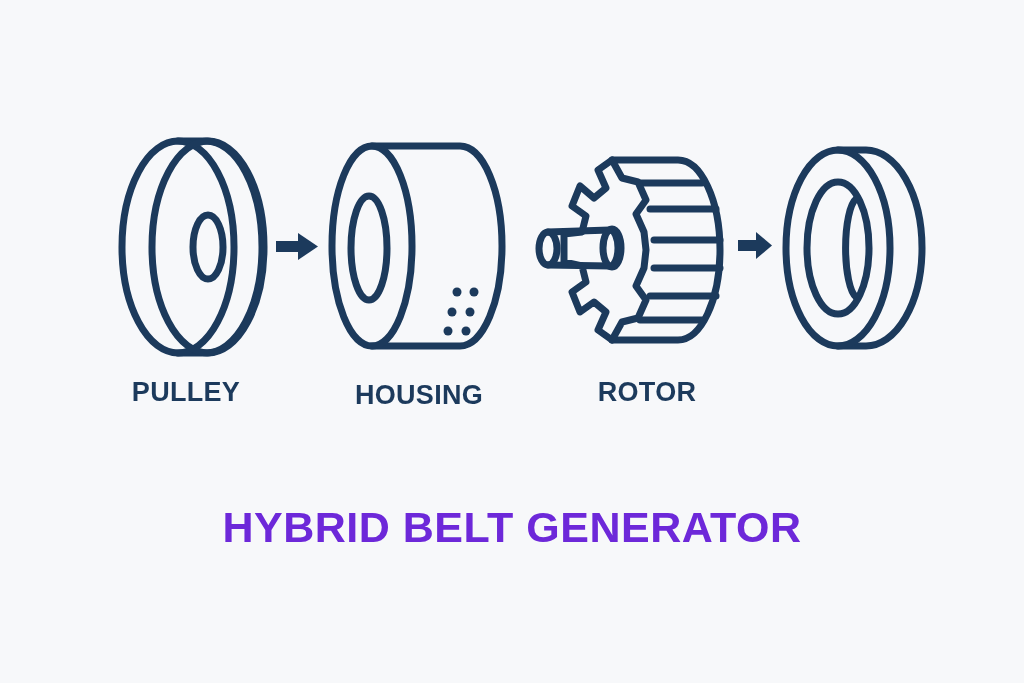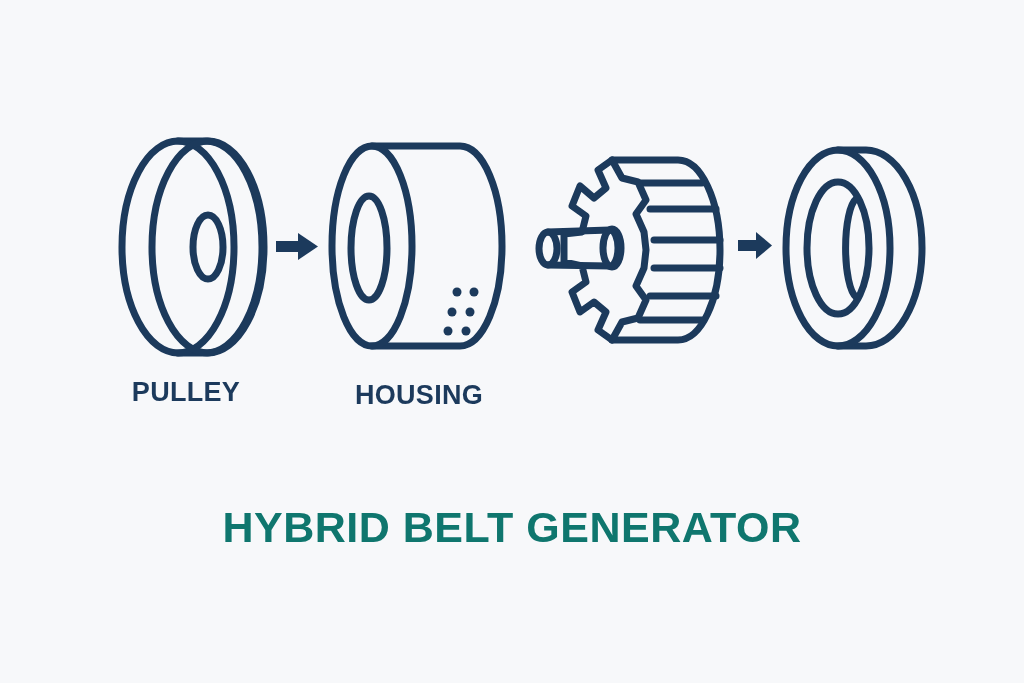--- a/index.html
+++ b/index.html
@@ -18,21 +18,21 @@
     font-size: 27px;
     letter-spacing: 0.3px;
     text-align: center;
     transform: translateX(-50%);
     white-space: nowrap;
   }
   .title {
     position: absolute;
     left: 512px; top: 503px;
     transform: translateX(-50%);
-    color: #0f766e;
+    color: #6d28d9;
     font-weight: bold;
     font-size: 43px;
     letter-spacing: 0.5px;
     white-space: nowrap;
     text-align: center;
   }
 </style>
 </head>
 <body>
 
@@ -97,15 +97,16 @@
     <g>
       <path d="M838 150 L866 150 A56 98 0 0 1 866 346 L838 346"></path>
       <ellipse cx="838" cy="248" rx="52" ry="98"></ellipse>
       <ellipse cx="838" cy="248" rx="31" ry="66"></ellipse>
       <path d="M856 199 A13 50 0 0 0 856 297"></path>
     </g>
   </svg>
 
   <div class="label" style="left:186px; top:377px;">PULLEY</div>
   <div class="label" style="left:419px; top:370px;margin-top:10px;">HOUSING</div>
+  <div class="label" style="left:647px; top:377px;">ROTOR</div>
 
   <div class="title">HYBRID BELT GENERATOR</div>
 </div>
 
 </body></html>

